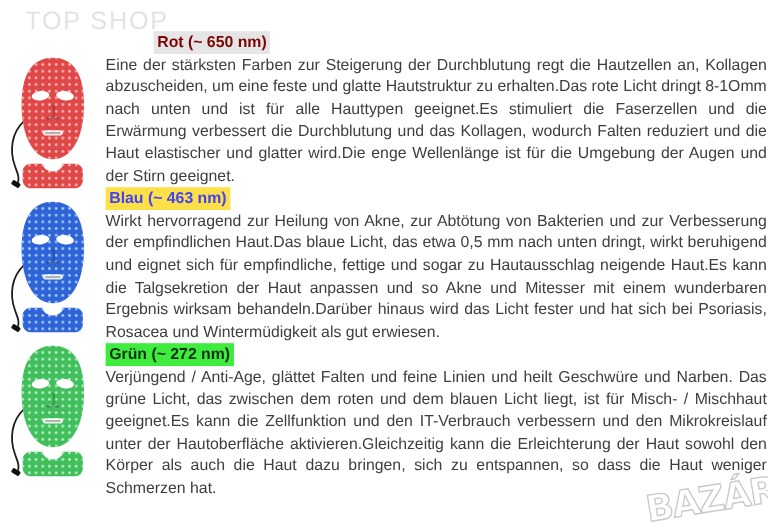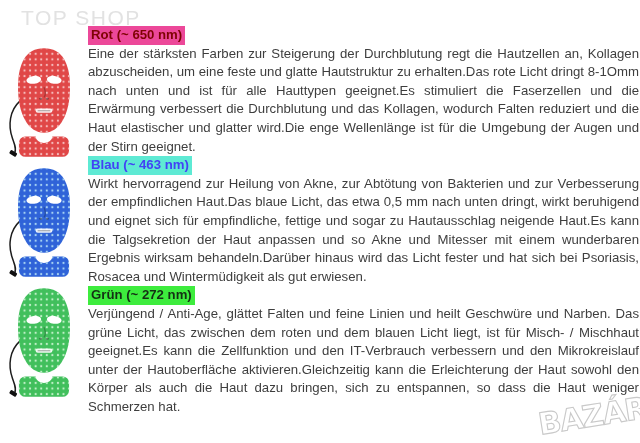--- a/index.html
+++ b/index.html
@@ -113,25 +113,25 @@
       <ellipse cx="45.5" cy="57.5" rx="1.7" ry="1.1" fill="rgba(0,0,0,0.4)"></ellipse>
       <rect x="33" y="68" width="18" height="4.6" rx="2.3" fill="#ffffff" opacity="0.9"></rect>
       <rect x="35" y="69.8" width="14" height="1.2" rx="0.6" fill="rgba(0,0,0,0.35)"></rect>
       <path d="M22,98 h11 a9,7 0 0 0 18,0 h11 a7,7 0 0 1 7,7 v8 a7,7 0 0 1 -7,7 h-40 a7,7 0 0 1 -7,-7 v-8 a7,7 0 0 1 7,-7 Z" fill="var(--mask)"></path>
       <path d="M22,98 h11 a9,7 0 0 0 18,0 h11 a7,7 0 0 1 7,7 v8 a7,7 0 0 1 -7,7 h-40 a7,7 0 0 1 -7,-7 v-8 a7,7 0 0 1 7,-7 Z" fill="url(#dots2)"></path>
     </svg>
   </div>
 
   <div class="text-col">
     <div>
-      <span class="sec-header" style="background: #ec4899; color: rgb(126, 3, 3);">Rot (~ 650 nm)</span>
+      <span class="sec-header" style="background: #e5e5e5; color: rgb(126, 3, 3); margin-left: 40px;">Rot (~ 650 nm)</span>
       <p class="sec-body">Eine der stärksten Farben zur Steigerung der Durchblutung regt die Hautzellen an, Kollagen abzuscheiden, um eine feste und glatte Hautstruktur zu erhalten.Das rote Licht dringt 8-1Omm nach unten und ist für alle Hauttypen geeignet.Es stimuliert die Faserzellen und die Erwärmung verbessert die Durchblutung und das Kollagen, wodurch Falten reduziert und die Haut elastischer und glatter wird.Die enge Wellenlänge ist für die Umgebung der Augen und der Stirn geeignet.</p>
     </div>
     <div>
-      <span class="sec-header" style="background: #5eead4; color: rgb(66, 66, 245);">Blau (~ 463 nm)</span>
+      <span class="sec-header" style="background: #fde047; color: rgb(66, 66, 245);">Blau (~ 463 nm)</span>
       <p class="sec-body">Wirkt hervorragend zur Heilung von Akne, zur Abtötung von Bakterien und zur Verbesserung der empfindlichen Haut.Das blaue Licht, das etwa 0,5 mm nach unten dringt, wirkt beruhigend und eignet sich für empfindliche, fettige und sogar zu Hautausschlag neigende Haut.Es kann die Talgsekretion der Haut anpassen und so Akne und Mitesser mit einem wunderbaren Ergebnis wirksam behandeln.Darüber hinaus wird das Licht fester und hat sich bei Psoriasis, Rosacea und Wintermüdigkeit als gut erwiesen.</p>
     </div>
     <div>
       <span class="sec-header" style="background: rgb(61, 236, 61); color: rgb(20, 48, 20);">Grün (~ 272 nm)</span>
       <p class="sec-body">Verjüngend / Anti-Age, glättet Falten und feine Linien und heilt Geschwüre und Narben. Das grüne Licht, das zwischen dem roten und dem blauen Licht liegt, ist für Misch- / Mischhaut geeignet.Es kann die Zellfunktion und den IT-Verbrauch verbessern und den Mikrokreislauf unter der Hautoberfläche aktivieren.Gleichzeitig kann die Erleichterung der Haut sowohl den Körper als auch die Haut dazu bringen, sich zu entspannen, so dass die Haut weniger Schmerzen hat.</p>
     </div>
   </div>
 
   <svg class="wm-bazar" width="112" height="56" viewBox="0 0 112 56">
     <g transform="rotate(-9 56 30)">

